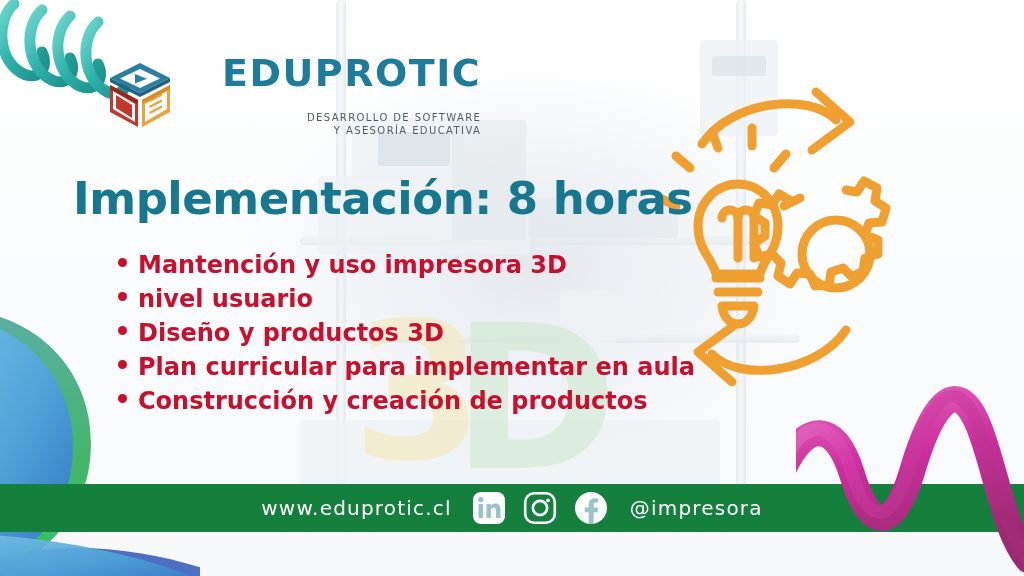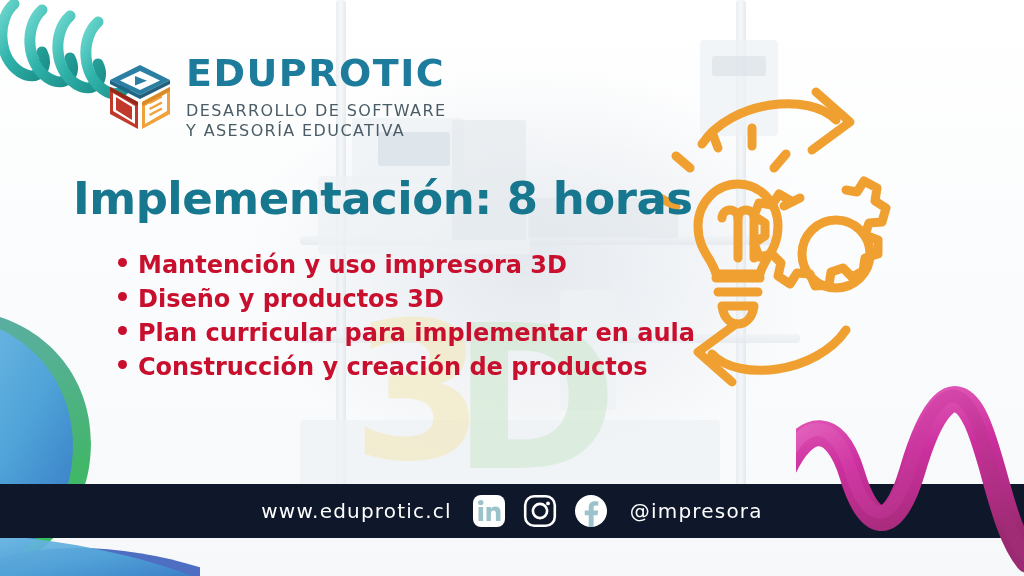--- a/index.html
+++ b/index.html
@@ -44,26 +44,26 @@
   
   .cycle{position:absolute;left:640px;top:78px;width:268px;height:310px;}
 
   
   .logo{position:absolute;left:104px;top:54px;display:flex;align-items:center;gap:10px;}
   .logo-mark{width:72px;height:70px;flex:0 0 auto;}
   .logo-text{display:flex;flex-direction:column;justify-content:center;}
   .logo-word{
     font-family:"DejaVu Sans",sans-serif;
     font-size:38px;font-weight:bold;letter-spacing:1.5px;
-    color:#1d7c9c;line-height:1;
+    color:#1d7c9c;line-height:1;margin-left:36px;
   }
   .logo-tag{
     font-family:"DejaVu Sans",sans-serif;
-    font-size:16px;letter-spacing:1.4px;color:#4a5d66;
-    line-height:1.28;margin-top:9px;white-space:pre-line;font-weight:normal;
+    font-size:10px;letter-spacing:1.4px;color:#4a5d66;
+    line-height:1.28;margin-top:20px;white-space:pre-line;font-weight:normal;text-align:right;
   }
 
   
   .headline{
     position:absolute;left:52px;top:172px;
     font-family:"DejaVu Sans",sans-serif;
     font-size:45px;font-weight:bold;color:#17778f;
     letter-spacing:-0.5px;white-space:nowrap;margin-left:21px;
   }
 
@@ -78,22 +78,22 @@
     font-size:24px;font-weight:bold;color:#c8102e;
     line-height:1.42;white-space:nowrap;
   }
   .dot{
     width:9px;height:9px;border-radius:50%;background:#c8102e;
     flex:0 0 auto;position:relative;top:-6px;
   }
 
   
   .footer{
-    position:absolute;left:0;top:484px;width:1024px;height:54px;
-    background:#0f172a;
+    position:absolute;left:0;top:484px;width:1024px;height:48px;
+    background:#15803d;
     display:flex;align-items:center;justify-content:center;gap:17px;
   }
   .footer-url,.footer-handle{
     font-family:"DejaVu Sans",sans-serif;
     font-size:20px;color:#ffffff;letter-spacing:1.2px;font-weight:normal;
   }
   .footer-url{margin-right:3px;}
   .footer-handle{margin-left:5px;}
   .sicon{width:34px;height:34px;flex:0 0 auto;}
 </style>
@@ -223,20 +223,24 @@
 
   <div class="headline">Implementación: 8 horas</div>
 
   <ul class="bullets">
     <li>
       <span class="dot"></span>
       <span>Mantención y uso impresora 3D</span>
     </li>
     <li>
       <span class="dot"></span>
+      <span>nivel usuario</span>
+    </li>
+    <li>
+      <span class="dot"></span>
       <span>Diseño y productos 3D</span>
     </li>
     <li>
       <span class="dot"></span>
       <span>Plan curricular para implementar en aula</span>
     </li>
     <li>
       <span class="dot"></span>
       <span>Construcción y creación de productos</span>
     </li>

